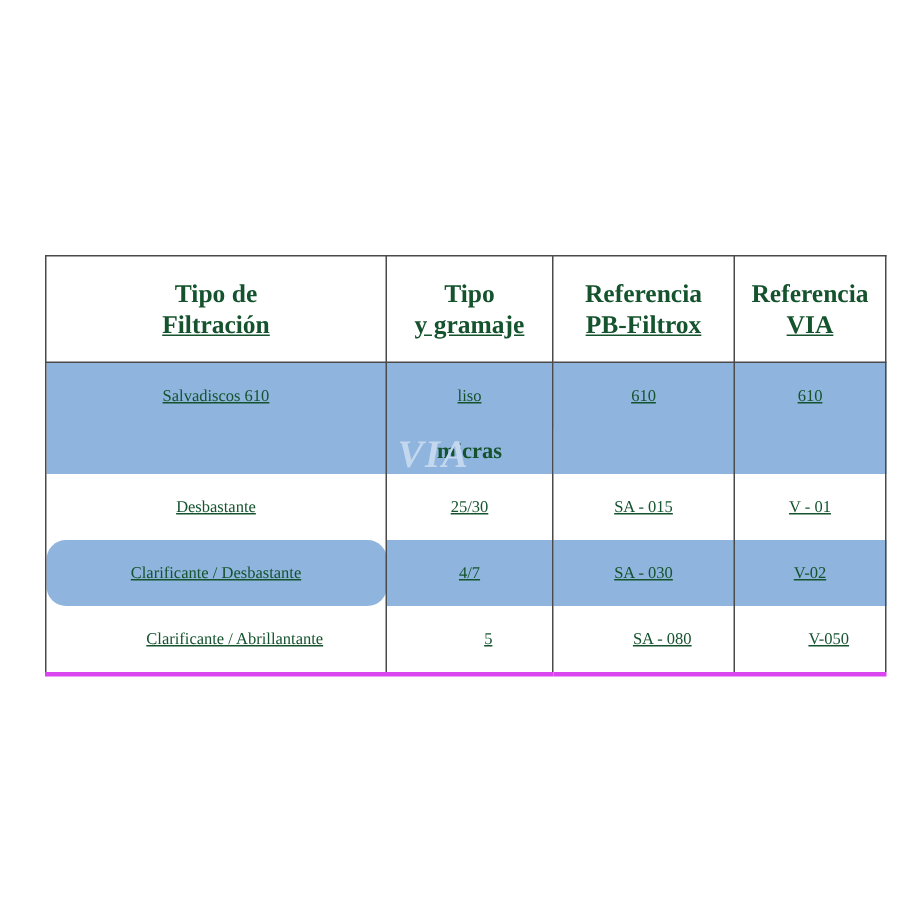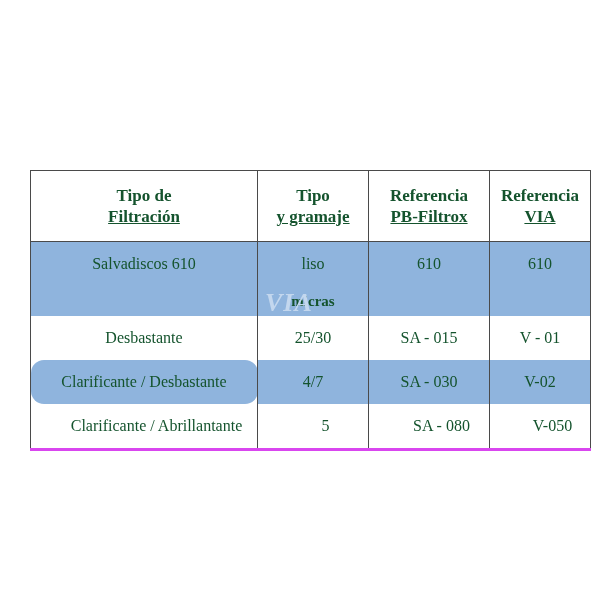--- a/index.html
+++ b/index.html
@@ -54,21 +54,22 @@
     padding: 4px 2px;
   }
   tr.header td .l1 { display: block; }
   tr.header td .l2 { display: block; text-decoration: underline; }
 
   tr.band td {
     background: #8fb4dd;
   }
   tr.row td {
     height: 44px;
-    font-size: 16px;
+    font-size: 11px;
+    text-decoration: underline;
   }
   tr.spacer td {
     height: 30px;
     font-size: 15px;
     font-weight: bold;
   }
   tr.last td {
     border-bottom: 3px solid #d946ef;
     padding-left: 25px;
   }

